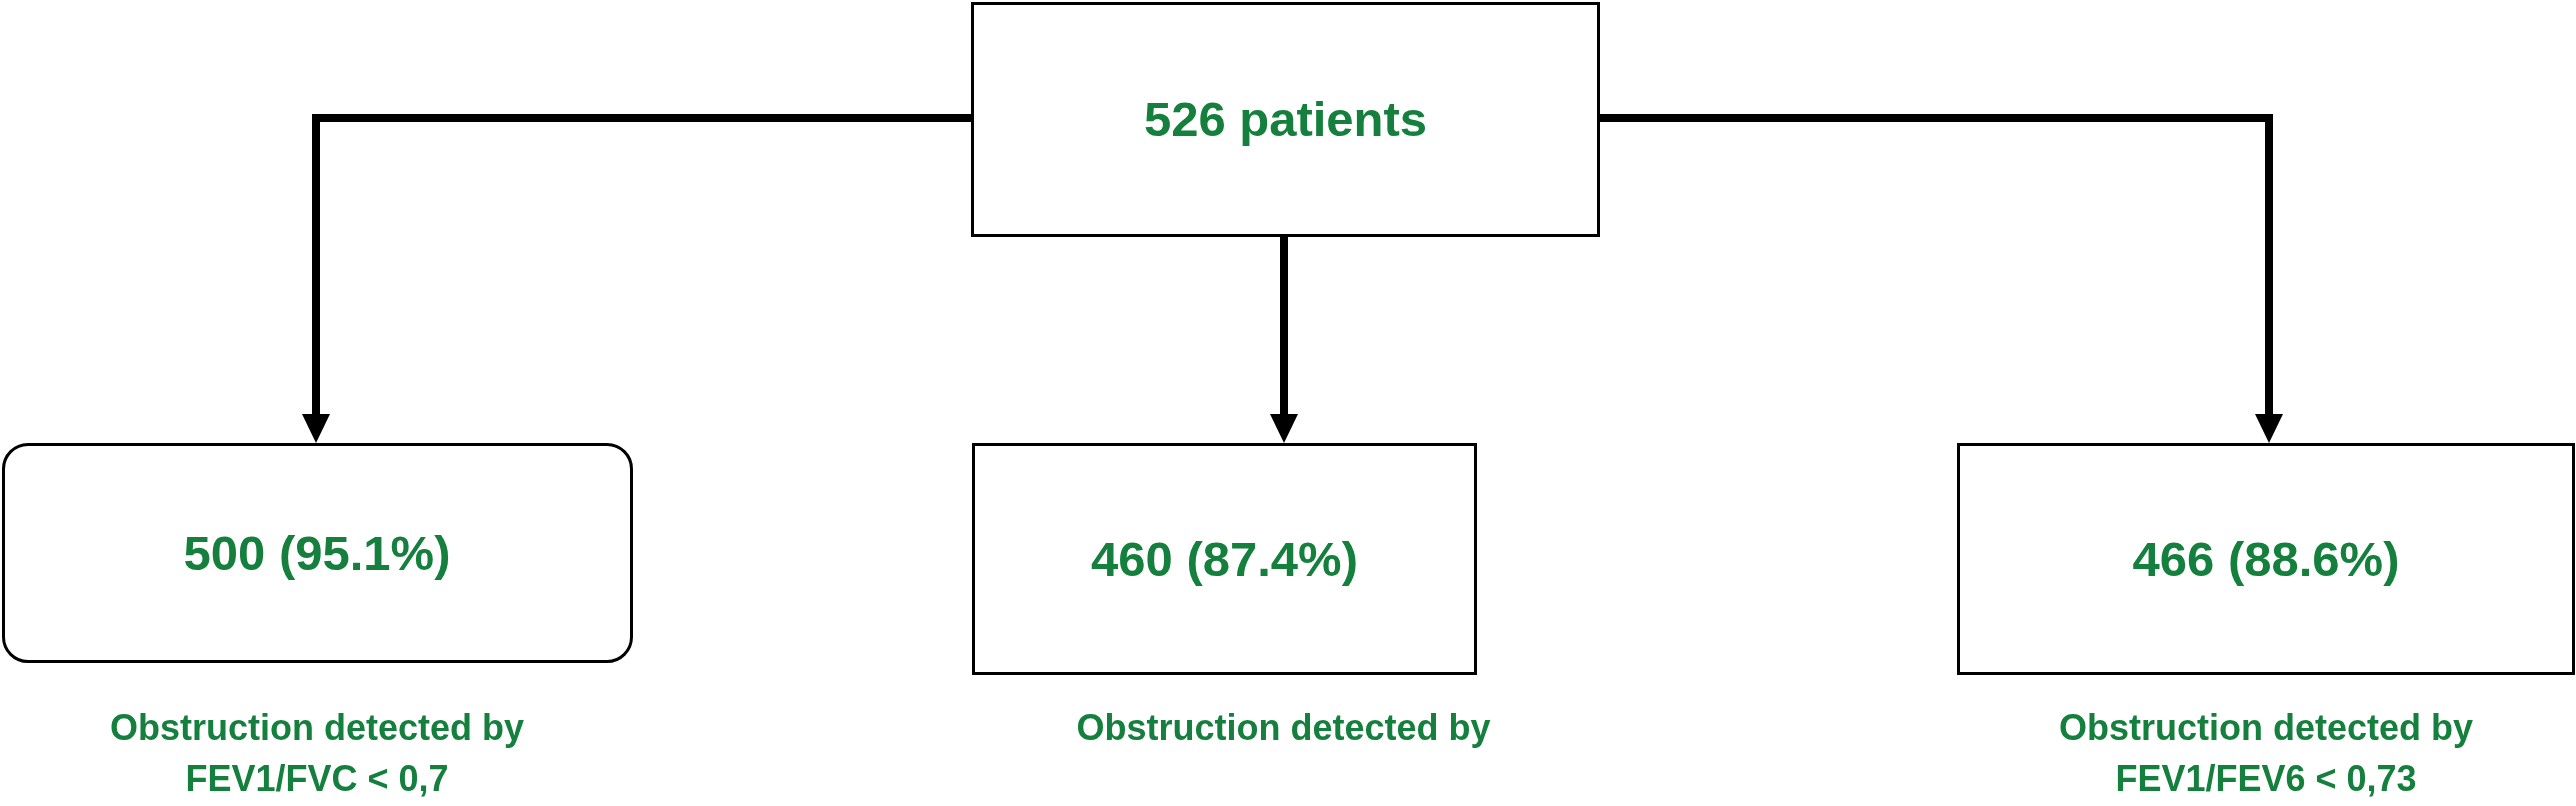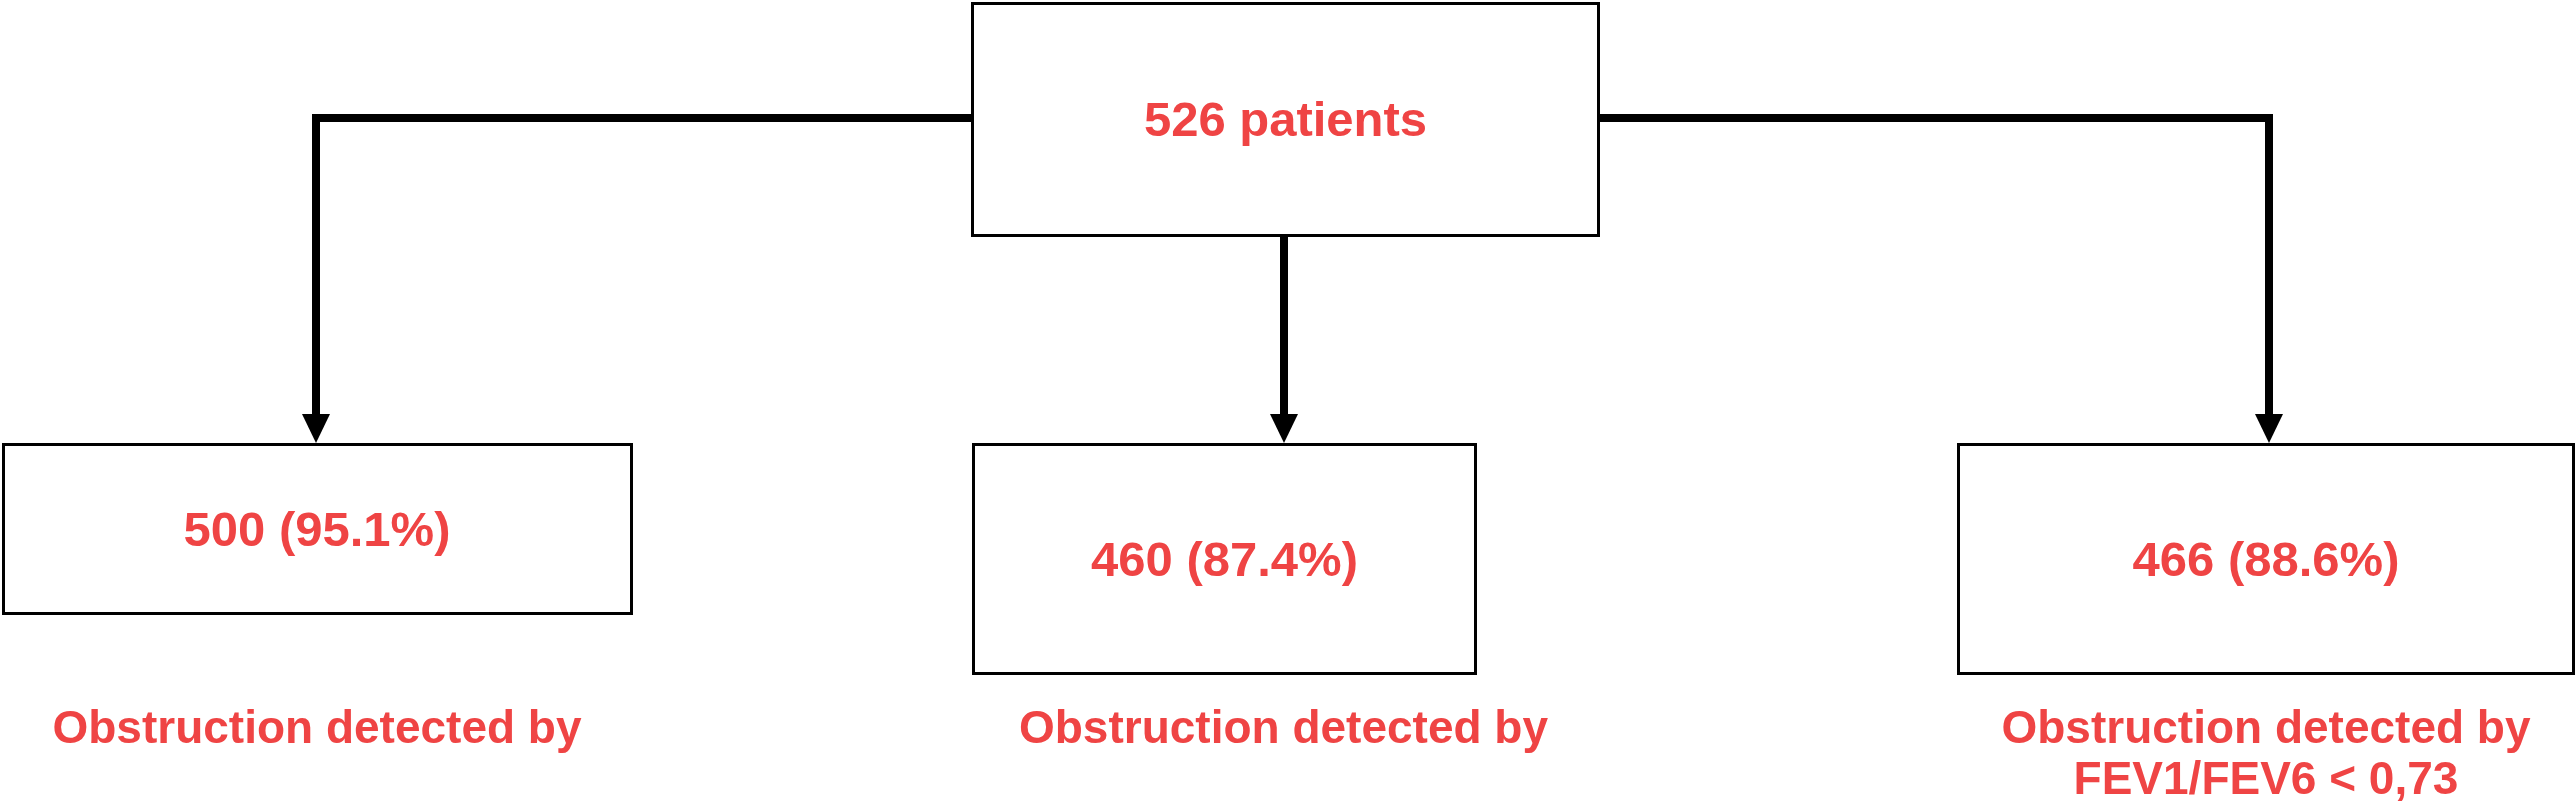--- a/index.html
+++ b/index.html
@@ -6,39 +6,39 @@
     margin: 0;
     padding: 0;
     background: #ffffff;
   }
   .diagram {
     position: relative;
     width: 2576px;
     height: 806px;
     background: #ffffff;
     font-family: "Liberation Sans", sans-serif;
-    color: #ef4444;
+    color: #15803d;
     overflow: hidden;
   }
   .node {
     position: absolute;
     box-sizing: border-box;
     border: 3.1px solid #000000;
     background: #ffffff;
     display: flex;
     align-items: center;
     justify-content: center;
   }
   .node .node-label {
     font-size: 49px;
     font-weight: bold;
     white-space: nowrap;
   }
   .root-box   { left: 971px; top: 1.5px;   width: 629px; height: 235px; }
-  .left-box   { left: 1.5px;    top: 443px; width: 631px; height: 172px; }
+  .left-box   { left: 1.5px;    top: 443px; width: 631px; height: 220px; border-radius: 26px; }
   .mid-box    { left: 972px; top: 443px; width: 505px; height: 232px; }
   .right-box  { left: 1957px; top: 443px; width: 618px; height: 232px; }
 
   .h-line, .v-line {
     position: absolute;
     background: #000000;
   }
   .left-arm-h  { left: 312px;  top: 114px; width: 660px; height: 7.7px; }
   .right-arm-h { left: 1597px; top: 114px; width: 676px; height: 7.7px; }
   .left-arm-v  { left: 312px;  top: 114px; width: 7.7px;  height: 301px; }
@@ -54,21 +54,21 @@
     border-top: 29px solid #000000;
   }
   .left-arrowhead  { left: 302px;  top: 414px; }
   .mid-arrowhead   { left: 1270px; top: 414px; }
   .right-arrowhead { left: 2255px; top: 414px; }
 
   .caption {
     position: absolute;
     top: 702px;
     text-align: center;
-    font-size: 46px;
+    font-size: 36px;
     font-weight: bold;
     line-height: 51px;
     white-space: nowrap;
   }
   .left-caption  { left: 1.5px;    width: 631px; }
   .mid-caption   { left: 972px; width: 623px; }
   .right-caption { left: 1957px; width: 618px; }
 </style>
 </head>
 <body>
@@ -97,20 +97,21 @@
   <div class="node mid-box">
     <span class="node-label">460 (87.4%)</span>
   </div>
 
   <div class="node right-box">
     <span class="node-label">466 (88.6%)</span>
   </div>
 
   <div class="caption left-caption">
     <div>Obstruction detected by</div>
+    <div>FEV1/FVC &lt; 0,7</div>
   </div>
 
   <div class="caption mid-caption">
     <div>Obstruction detected by</div>
   </div>
 
   <div class="caption right-caption">
     <div>Obstruction detected by</div>
     <div>FEV1/FEV6 &lt; 0,73</div>
   </div>

